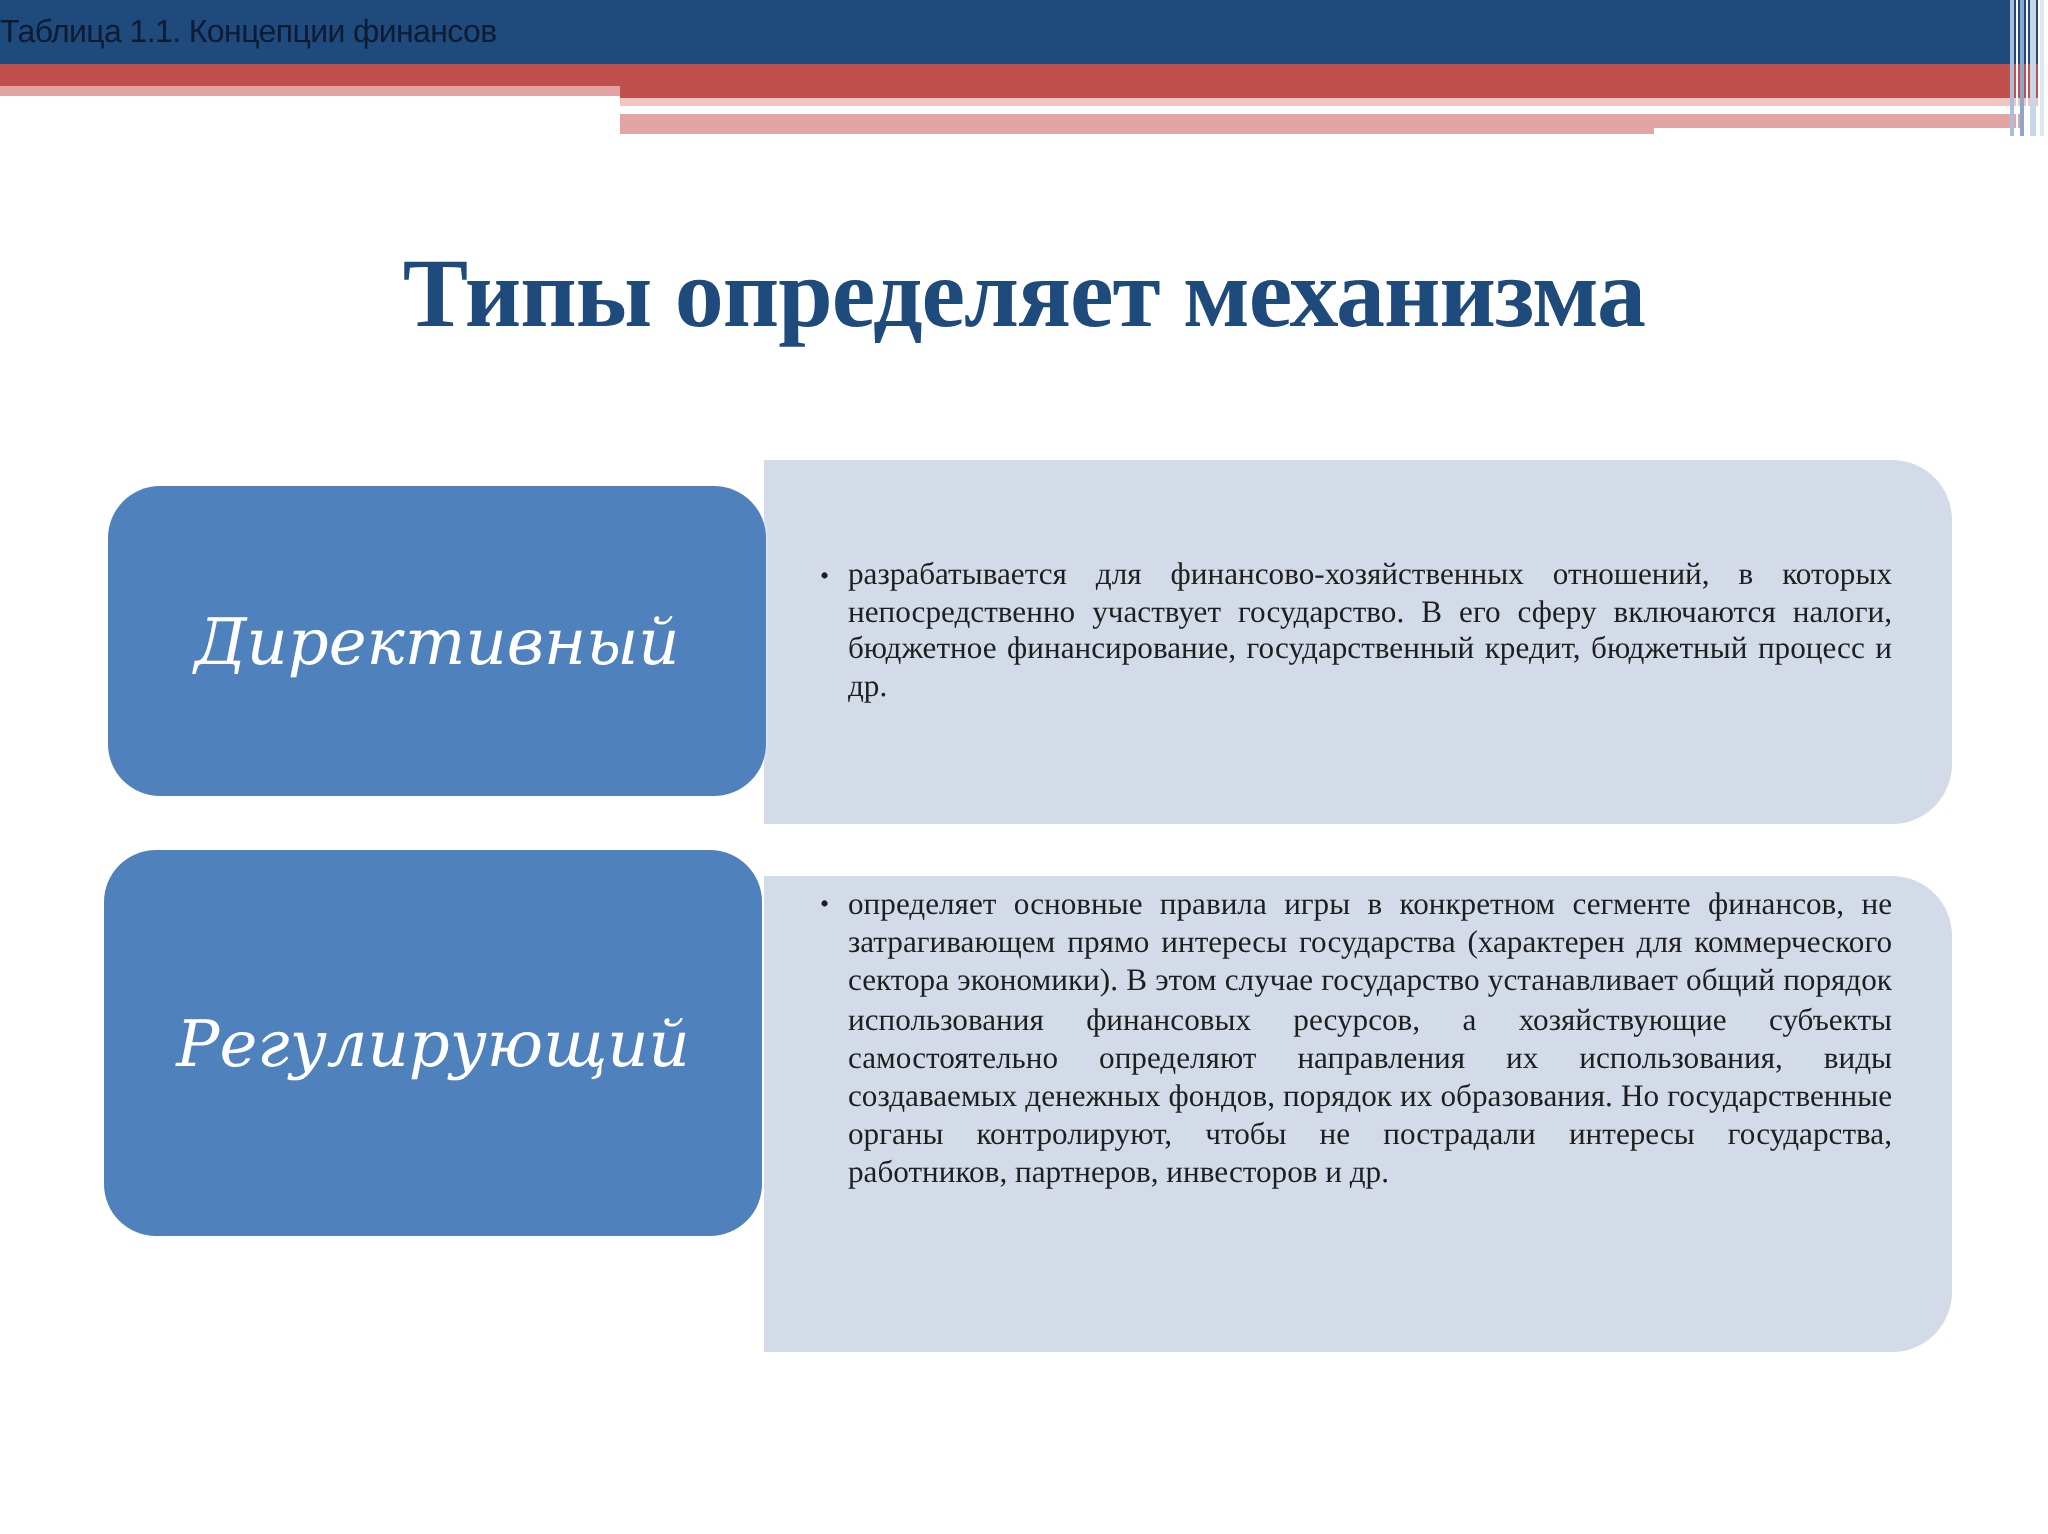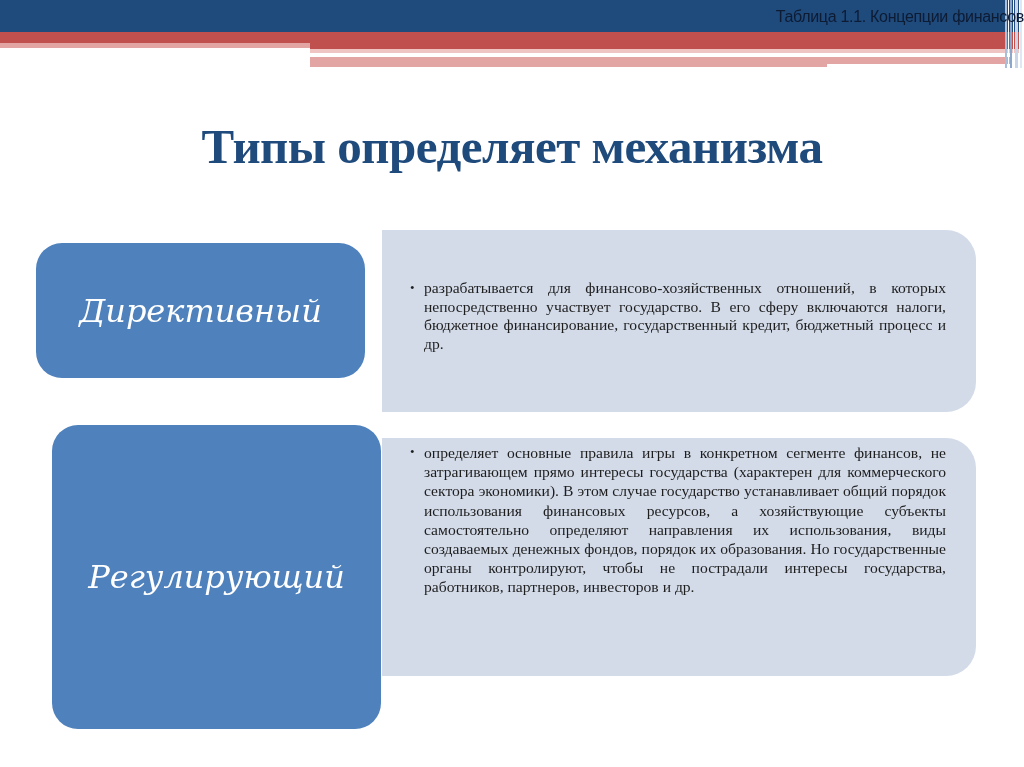--- a/index.html
+++ b/index.html
@@ -16,21 +16,21 @@
     .band-red-right { left:310px; top:43px; width:714px; height:6px; background:#c0504d; }
     .band-pinklite-right { left:310px; top:49px; width:714px; height:4px; background:#efc5c4; }
     .band-pink-right2 { left:420px; top:57px; width:600px; height:10px; background:#e2a5a4; }
     .band-white-tail { left:827px; top:64px; width:190px; height:4px; background:#ffffff; }
     .band-whiteline-full { left:310px; top:53px; width:660px; height:3px; background:#ffffff; }
 
     .stripes { left:1005px; top:0; width:19px; height:68px; }
     .stripes span { position:absolute; top:0; height:68px; }
 
     .header-title {
-      left:0; top:8px; width:1024px; text-align:right;
+      left:0; top:8px; width:1024px; text-align:left;
       font-family:"Liberation Sans", sans-serif; font-size:16px; color:#0d1b33;
       letter-spacing:-0.3px;
     }
     .slide-title {
       left:0; top:118px; width:1024px; text-align:center;
       font-family:"Liberation Serif", serif; font-weight:bold;
       font-size:49px; color:#1f4a7c; letter-spacing:-0.5px;
     }
 
     .type-box {
@@ -77,25 +77,25 @@
 <div class="abs header-title">Таблица 1.1. Концепции финансов</div>
 
 <div class="abs slide-title">Типы определяет механизма</div>
 
 <div class="abs desc-box" style="left:382px; top:230px; width:594px; height:182px; padding:49px 30px 0 28px;">
   <div class="item">
     <span class="bullet">•</span>
     <span class="text">разрабатывается для финансово-хозяйственных отношений, в которых непосредственно участвует государство. В его сферу включаются налоги, бюджетное финансирование, государственный кредит, бюджетный процесс и др.</span>
   </div>
 </div>
-<div class="abs type-box" style="left:36px; top:243px; width:329px; height:135px;">
+<div class="abs type-box" style="left:54px; top:243px; width:329px; height:155px;">
   <span>Директивный</span>
 </div>
 
 <div class="abs desc-box" style="left:382px; top:438px; width:594px; height:238px; padding:5px 30px 0 28px;">
   <div class="item">
     <span class="bullet">•</span>
     <span class="text" style="line-height:19.2px;">определяет основные правила игры в конкретном сегменте финансов, не затрагивающем прямо интересы государства (характерен для коммерческого сектора экономики). В этом случае государство устанавливает общий порядок использования финансовых ресурсов, а хозяйствующие субъекты самостоятельно определяют направления их использования, виды создаваемых денежных фондов, порядок их образования. Но государственные органы контролируют, чтобы не пострадали интересы государства, работников, партнеров, инвесторов и др.</span>
   </div>
 </div>
-<div class="abs type-box" style="left:52px; top:425px; width:329px; height:304px;font-style:italic;">
+<div class="abs type-box" style="left:52px; top:425px; width:329px; height:193px;font-style:italic;">
   <span>Регулирующий</span>
 </div>
 
 </body></html>

